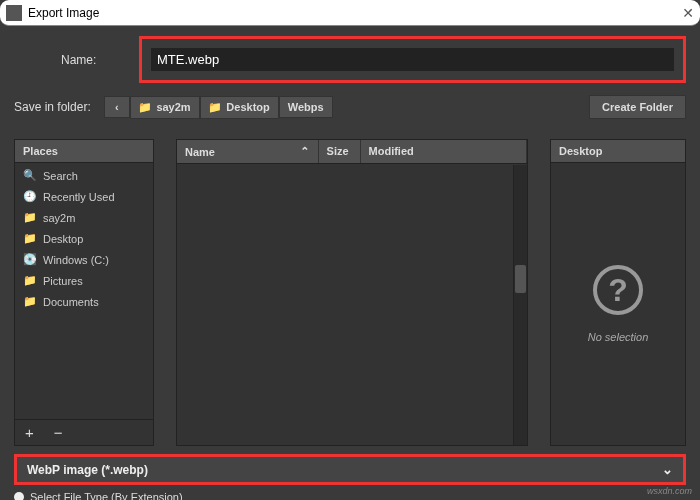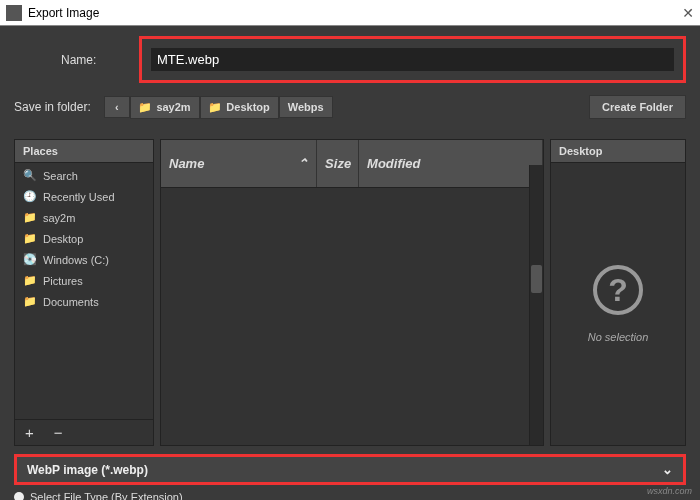--- a/index.html
+++ b/index.html
@@ -1,50 +1,50 @@
 <!DOCTYPE html>
 <html><head>
   <meta charset="utf-8">
   <style>
     * { margin: 0; padding: 0; box-sizing: border-box; font-family: "Segoe UI", Tahoma, sans-serif; }
     body { background: #3a3a3a; width: 700px; height: 500px; overflow: hidden; font-size: 12px; color: #ddd; }
     
-    .titlebar { background: #fff; color: #000; height: 26px; display: flex; align-items: center; padding: 0 6px; border-bottom: 1px solid #888; }
+    .titlebar { background: #fff; color: #000; height: 26px; display: flex; align-items: center; padding: 0 6px; border-bottom: 1px solid #888; border-radius: 9px; }
     .titlebar-icon { width: 16px; height: 16px; background: #555; margin-right: 6px; display: inline-block; }
     .titlebar-title { flex: 1; font-size: 12px; }
     .titlebar-close { font-size: 14px; color: #555; cursor: pointer; }
     
     .content { padding: 10px 14px; }
     
     .name-row { display: flex; align-items: center; margin-bottom: 12px; }
     .name-label { width: 78px; color: #ddd; margin-left: 47px; }
     .name-input-wrap { flex: 1; border: 3px solid #e33; padding: 9px; }
     .name-input { width: 100%; background: #222; color: #fff; border: none; padding: 4px 6px; font-size: 13px; outline: none; }
     
     .folder-row { display: flex; align-items: center; margin-bottom: 10px; }
     .folder-label { width: 90px; color: #ddd; }
     .bc-btn { background: #505050; border: 1px solid #333; color: #ddd; padding: 4px 8px; margin-right: 0; display: flex; align-items: center; cursor: pointer; font-weight: bold; font-size: 11px; }
     .bc-btn .ficon { margin-right: 4px; }
     .bc-back { padding: 4px 10px; font-weight: bold; }
     .create-folder { margin-left: auto; background: #505050; border: 1px solid #333; color: #ddd; padding: 5px 12px; cursor: pointer; font-weight: bold; font-size: 11px; }
     
-    .main-area { display: flex; gap: 6px; margin-top: 20px; }
+    .main-area { display: flex; gap: 22px; margin-top: 20px; }
     
     .places-panel { width: 140px; background: #333; border: 1px solid #222; }
     .places-header { background: #505050; padding: 5px 8px; font-weight: bold; font-size: 11px; color: #ddd; border-bottom: 1px solid #222; }
     .places-list { padding: 2px 0; }
     .place-item { padding: 4px 8px; display: flex; align-items: center; cursor: pointer; font-size: 11px; color: #ccc; }
     .place-icon { width: 14px; margin-right: 6px; text-align: center; font-size: 11px; }
     .places-footer { display: flex; border-top: 1px solid #222; }
     .places-footer span { padding: 4px 10px; font-size: 15px; cursor: pointer; }
     .places-spacer { height: 105px; }
     
     .files-panel { flex: 1; background: #333; border: 1px solid #222; display: flex; flex-direction: column; position: relative; }
     .files-header { display: flex; background: #505050; border-bottom: 1px solid #222; }
-    .files-header div { padding: 16px 8px; font-size: 13px; font-weight: bold; color: #ddd; border-right: 1px solid #333; font-style: italic; }
+    .files-header div { padding: 5px 8px; font-size: 11px; font-weight: bold; color: #ddd; border-right: 1px solid #333; }
     .fh-name { flex: 1; display: flex; justify-content: space-between; align-items: center; }
     .fh-size { width: 42px; }
     .fh-mod { flex: 1.2; border-right: none; }
     .files-body { flex: 1; }
     .scrollbar { position: absolute; right: 0; top: 25px; bottom: 0; width: 14px; background: #2a2a2a; border-left: 1px solid #222; }
     .scroll-thumb { position: absolute; top: 100px; left: 1px; right: 1px; height: 28px; background: #555; border-radius: 2px; }
     
     .preview-panel { width: 136px; background: #333; border: 1px solid #222; display: flex; flex-direction: column; }
     .preview-header { background: #505050; padding: 5px 8px; font-weight: bold; font-size: 11px; color: #ddd; border-bottom: 1px solid #222; }
     .preview-body { flex: 1; display: flex; flex-direction: column; align-items: center; justify-content: center; color: #888; }

